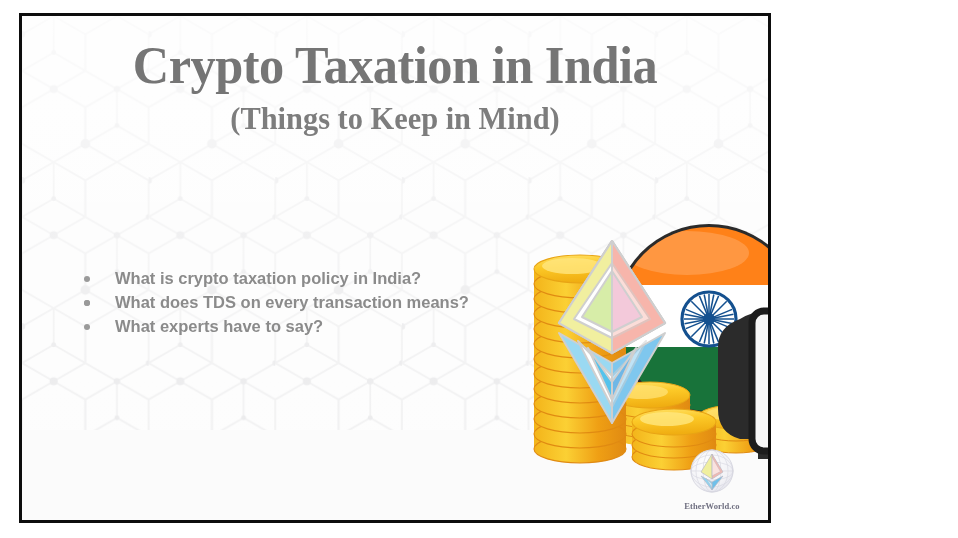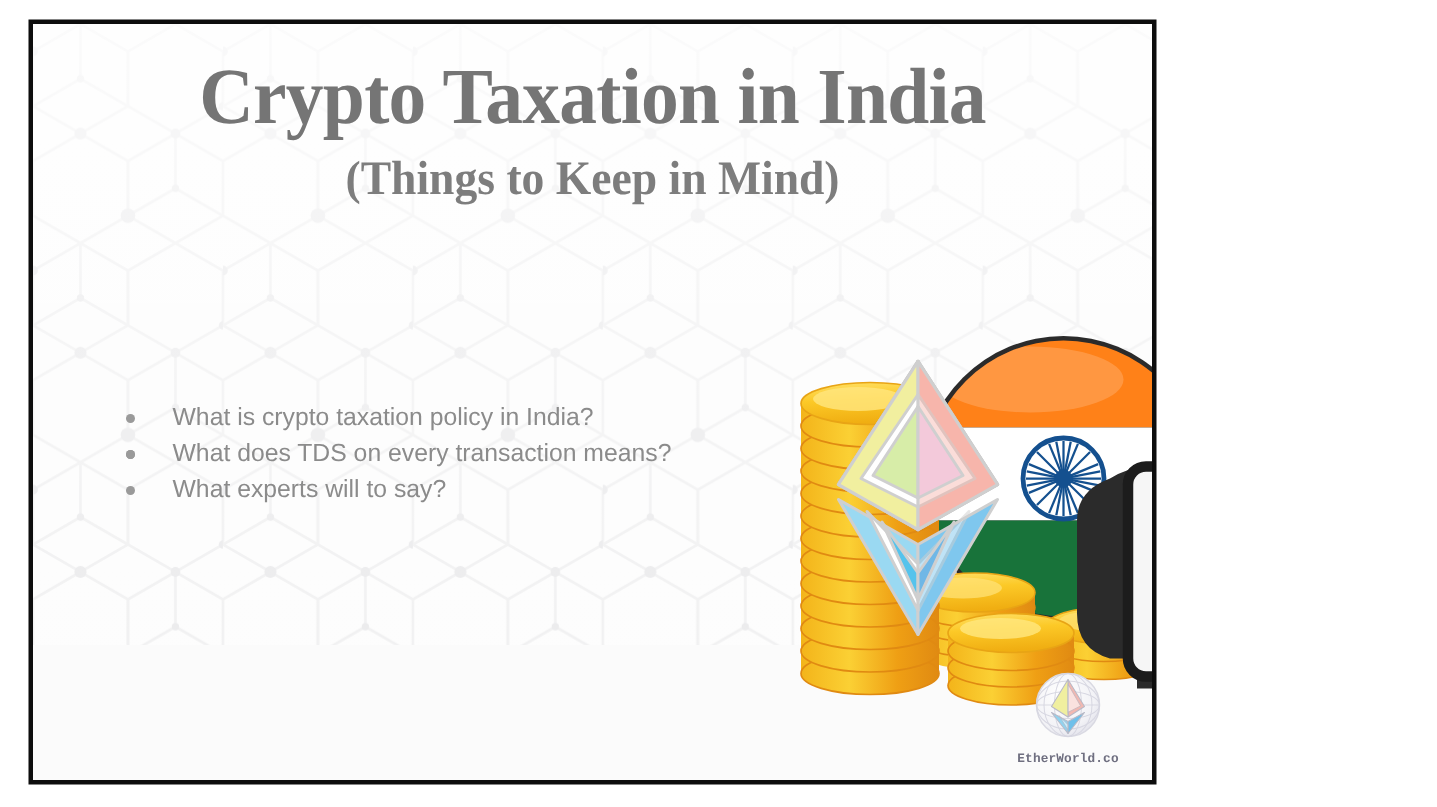--- a/index.html
+++ b/index.html
@@ -68,20 +68,21 @@
 
   
   #bullets {
     position: absolute;
     left: 40px;
     top: 250px;
     z-index: 3;
     list-style: none;
     margin: 0;
     padding: 0;
+    font-weight: bold;
   }
   #bullets li {
     position: relative;
     padding-left: 53px;
     font-size: 16.5px;
     line-height: 24.2px;
     color: #8b8b8b;
     white-space: nowrap;
   }
   #bullets li .dot {
@@ -107,21 +108,21 @@
   
   #brand {
     position: absolute;
     right: 18px;
     bottom: 9px;
     width: 76px;
     text-align: center;
     z-index: 4;
   }
   #brand-name {
-    font-family: Liberation Mono, monospace;
+    font-family: Liberation Serif, serif;
     font-weight: bold;
     font-size: 8.5px;
     color: #6f6f80;
     letter-spacing: 0.1px;
     margin-top: -2px;
   }
 </style>
 </head>
 <body>
 
@@ -173,21 +174,21 @@
       </li>
       <li>
         <span class="dot"></span>
       </li>
       <li>
         <span class="dot"></span>
         <span>What does TDS on every transaction means?</span>
       </li>
       <li>
         <span class="dot"></span>
-        <span>What experts will to say?</span>
+        <span>What experts have to say?</span>
       </li>
     </ul>
 
     <svg id="artwork" viewBox="0 0 420 270" aria-hidden="true">
       <defs>
         <linearGradient id="coinTop" x1="0" y1="0" x2="0.2" y2="1">
           <stop offset="0%" stop-color="#ffe168"></stop>
           <stop offset="45%" stop-color="#fcc927"></stop>
           <stop offset="100%" stop-color="#f0ae12"></stop>
         </linearGradient>

